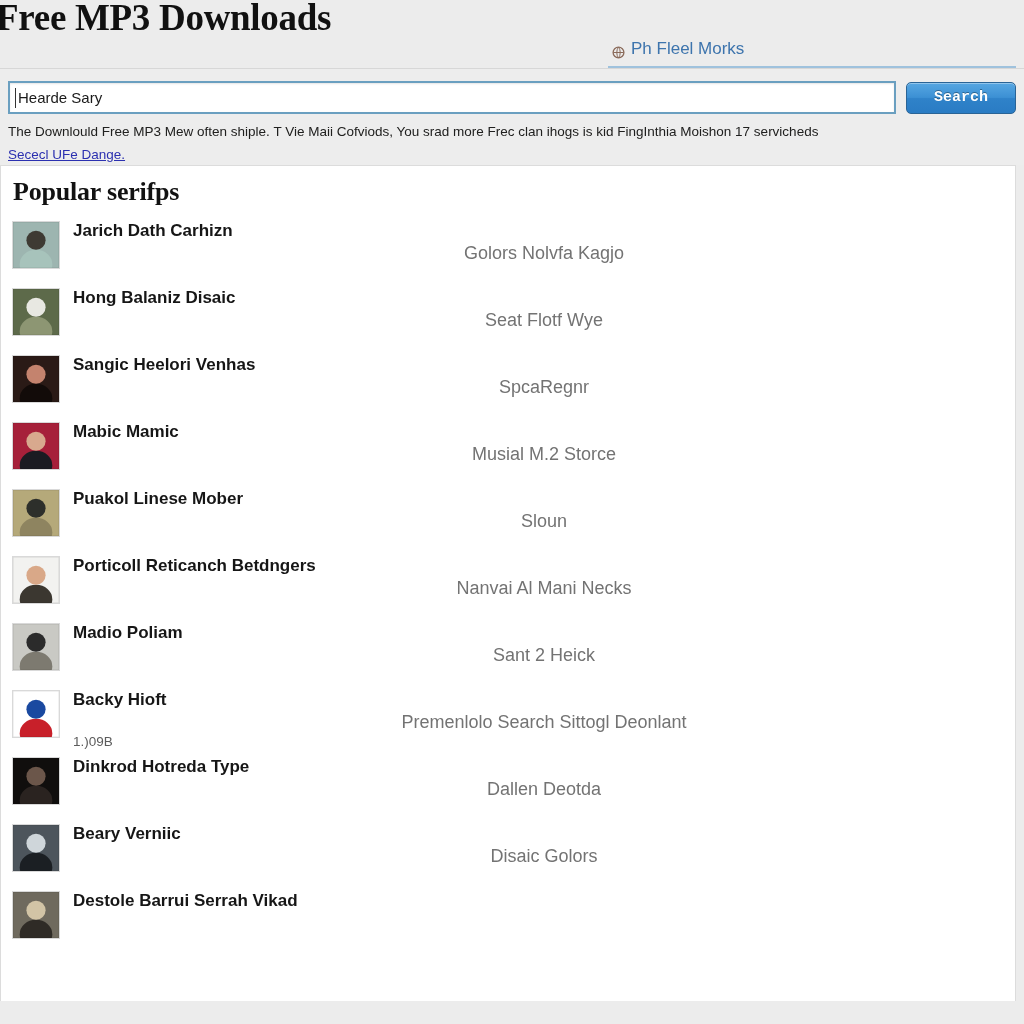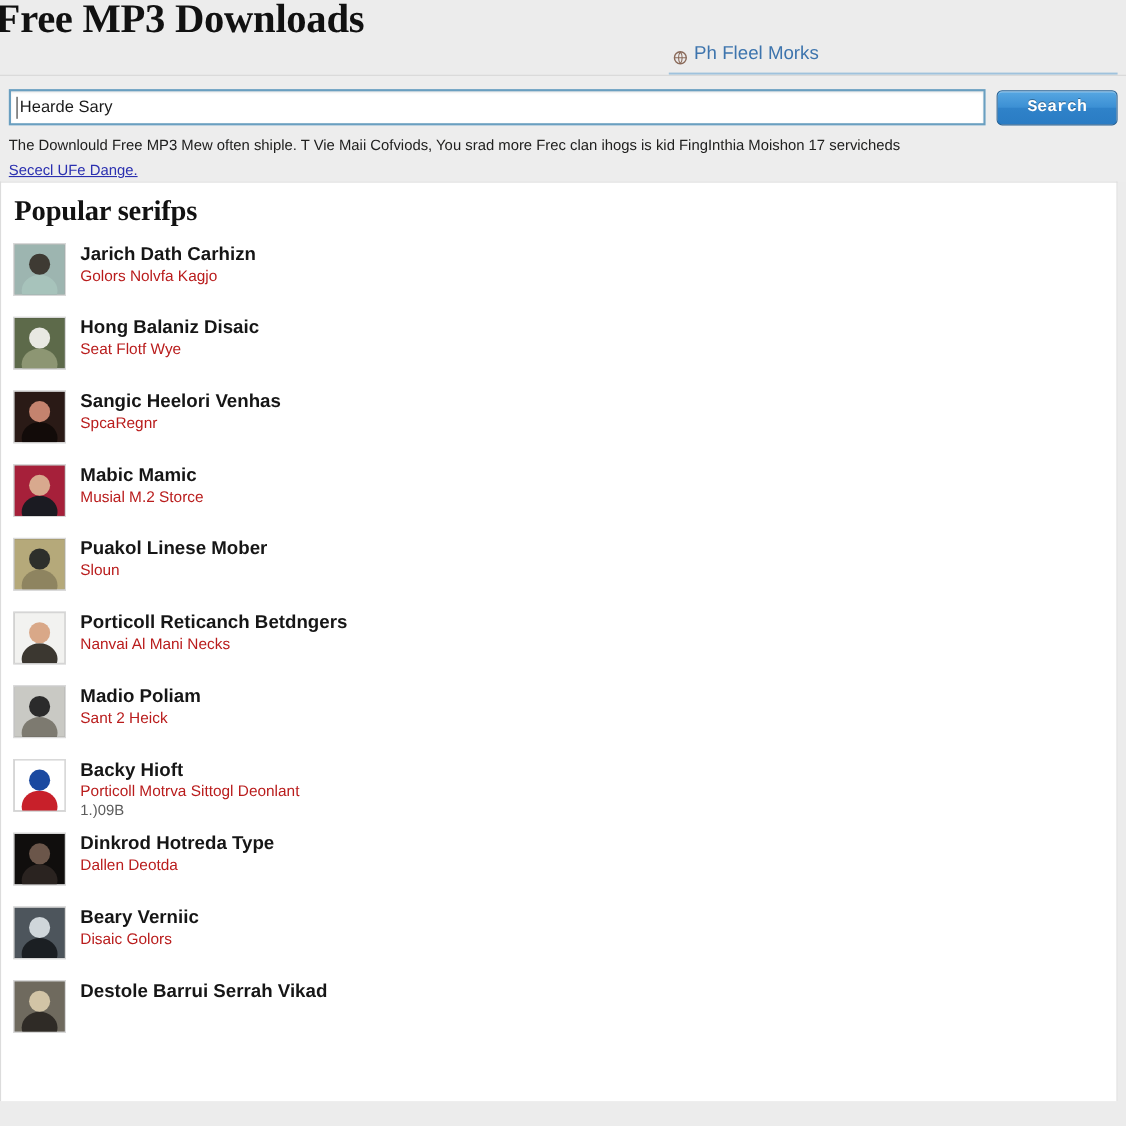--- a/index.html
+++ b/index.html
@@ -196,26 +196,27 @@
   }
   .item-title {
     font-size: 17px;
     font-weight: bold;
     color: #161616;
     line-height: 1.2;
     white-space: nowrap;
     overflow: hidden;
   }
   .item-sub {
-    font-size: 14px;
-    color: #b91c1c;
+    font-size: 18px;
+    color: #737373;
     line-height: 1.25;
     white-space: nowrap;
     overflow: hidden;
     margin-top: 1px;
+    text-align: center;
   }
   .item-sub2 {
     font-size: 13.5px;
     color: #5c5c5c;
     line-height: 1.25;
     white-space: nowrap;
   }
 </style>
 </head>
 <body>
@@ -358,21 +359,21 @@
           <div class="thumb">
             <svg viewBox="0 0 48 48" preserveAspectRatio="none" xmlns="http://www.w3.org/2000/svg">
               <rect x="0" y="0" width="48" height="48" fill="#ffffff"></rect>
               <ellipse cx="24" cy="44" rx="17" ry="15" fill="#c8202a"></ellipse>
               <circle cx="24" cy="19" r="10" fill="#1a49a0"></circle>
               <rect x="0" y="0" width="48" height="48" fill="none" stroke="rgba(0,0,0,.12)" stroke-width="1"></rect>
             </svg>
           </div>
           <div class="item-text">
             <div class="item-title">Backy Hioft</div>
-            <div class="item-sub">Porticoll Motrva Sittogl Deonlant</div>
+            <div class="item-sub">Premenlolo Search Sittogl Deonlant</div>
             <div class="item-sub2">1.)09B</div>
           </div>
         </li>
         <li class="list-item">
           <div class="thumb">
             <svg viewBox="0 0 48 48" preserveAspectRatio="none" xmlns="http://www.w3.org/2000/svg">
               <rect x="0" y="0" width="48" height="48" fill="#100e0d"></rect>
               <ellipse cx="24" cy="44" rx="17" ry="15" fill="#2a2320"></ellipse>
               <circle cx="24" cy="19" r="10" fill="#6b564a"></circle>
               <rect x="0" y="0" width="48" height="48" fill="none" stroke="rgba(0,0,0,.12)" stroke-width="1"></rect>

